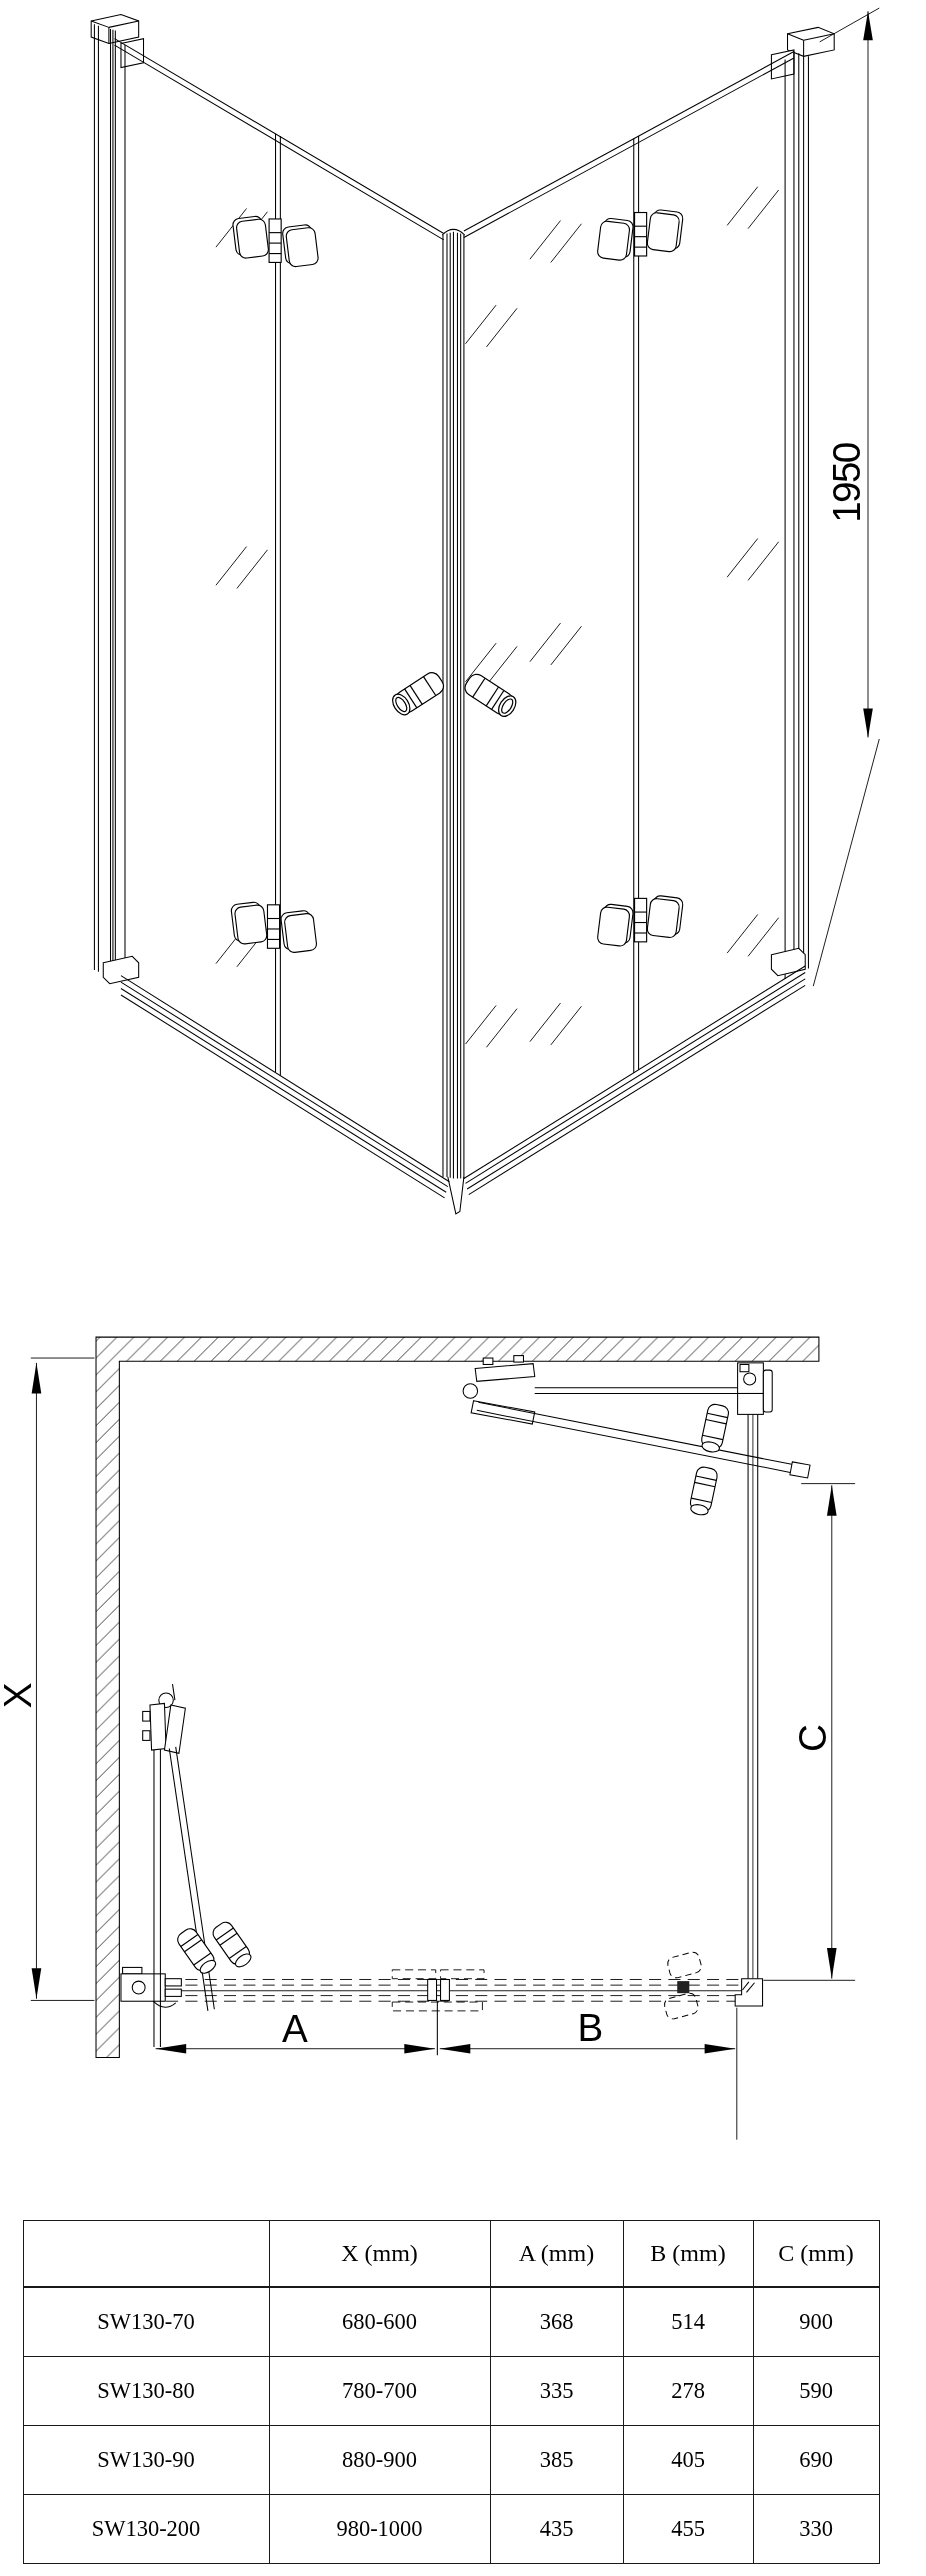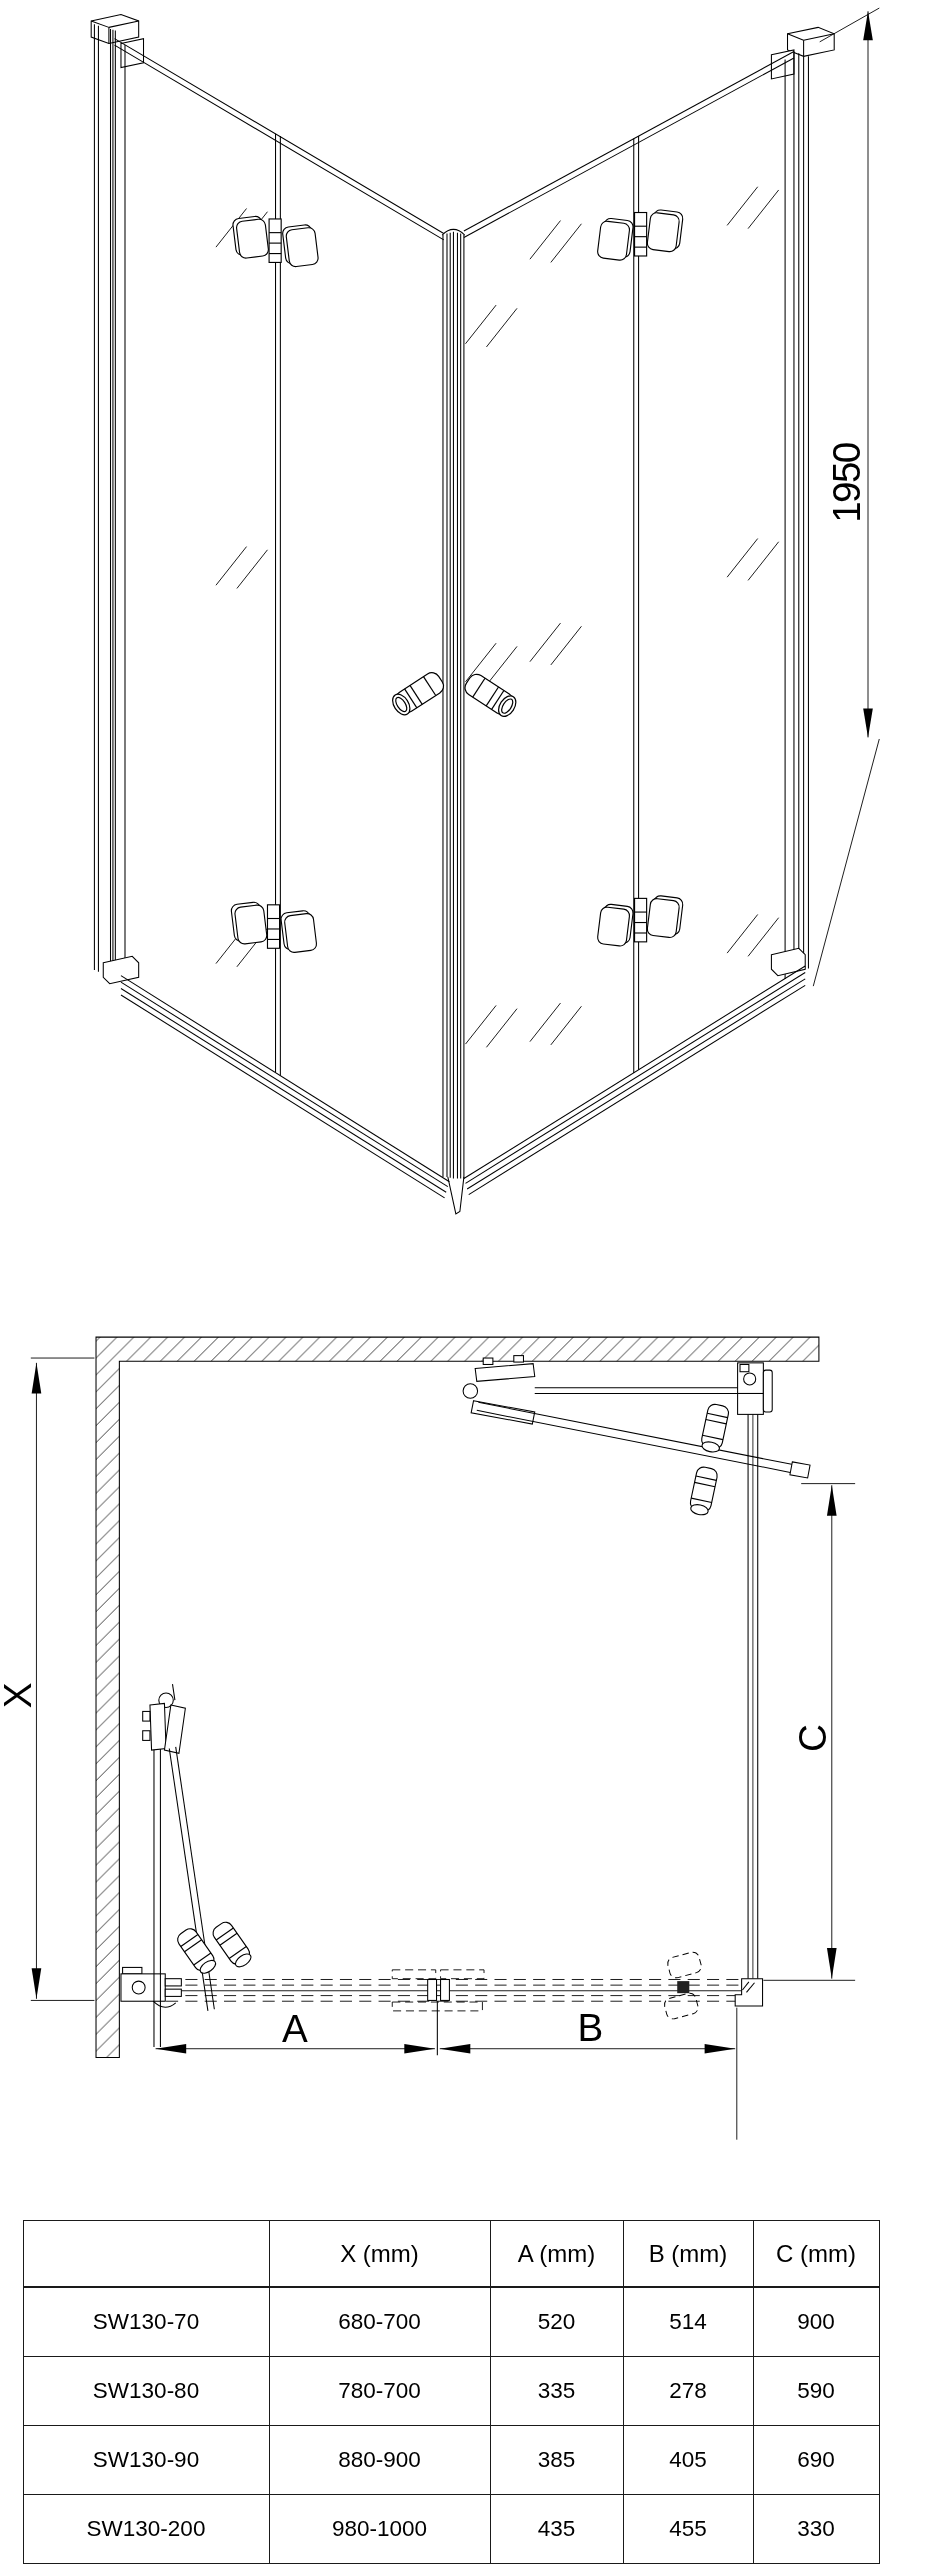--- a/index.html
+++ b/index.html
@@ -2,21 +2,21 @@
 <html style="font-size:13px"><head>
 <meta charset="utf-8">
 <style>
   html,body{margin:0;padding:0;background:#fff;}
   .stage{position:relative;width:927px;height:2576px;background:#fff;overflow:hidden;
          font-family:"Liberation Sans",sans-serif;}
   svg{position:absolute;left:0;top:0;}
   .dimtext{font-family:"Liberation Sans",sans-serif;font-size:48px;fill:#000;letter-spacing:-2px;}
   
   .spec{position:absolute;left:22.5px;top:2220px;border-collapse:collapse;table-layout:fixed;
-        width:855px;color:#000;}
+        width:855px;color:#000;font-family:Liberation Serif, serif;}
   .spec td{border:1.6px solid #1a1a1a;text-align:center;vertical-align:middle;
            font-size:22.5px;padding:0;overflow:hidden;white-space:nowrap;}
   .spec tr.hdr td{height:65px;font-size:24px;border-bottom:2.4px solid #1a1a1a;}
   .spec tr.row td{height:68px;}
 </style>
 </head>
 <body>
 
 <div class="stage">
 <svg width="927" height="2576" viewBox="0 0 1151 3200">
@@ -292,22 +292,22 @@
     <tbody>
         <tr class="hdr">
       <td></td>
       <td>X (mm)</td>
       <td>A (mm)</td>
       <td>B (mm)</td>
       <td>C (mm)</td>
     </tr>
     <tr class="row">
       <td>SW130-70</td>
-      <td>680-700</td>
-      <td>520</td>
+      <td>680-600</td>
+      <td>368</td>
       <td>514</td>
       <td>900</td>
     </tr>
     <tr class="row">
       <td>SW130-80</td>
       <td>780-700</td>
       <td>335</td>
       <td>278</td>
       <td>590</td>
     </tr>

